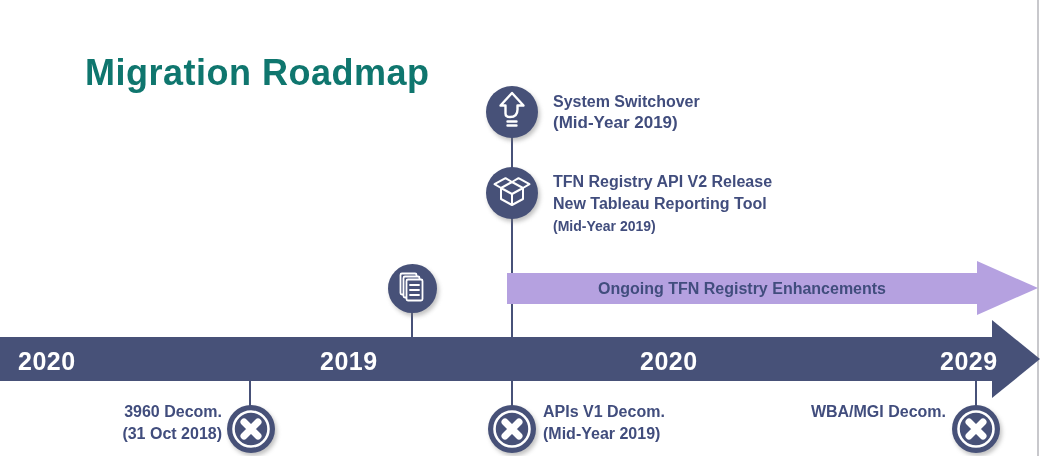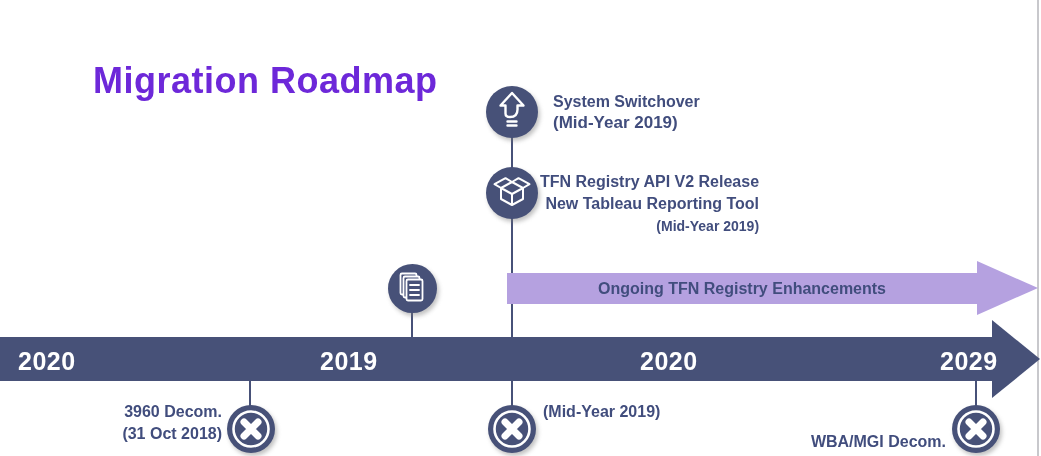--- a/index.html
+++ b/index.html
@@ -3,21 +3,21 @@
 <meta charset="utf-8">
 <style>
   html,body{margin:0;padding:0;background:#ffffff;}
   .canvas{
     position:relative;width:1041px;height:456px;background:#ffffff;overflow:hidden;
     font-family:"Liberation Sans",sans-serif;color:#414d7d;
   }
   
   .title{
     position:absolute;left:85px;top:52px;font-size:36px;font-weight:700;
-    color:#6d28d9;letter-spacing:.5px;margin:8px;
+    color:#0f766e;letter-spacing:.5px;margin:0;
   }
   
   .edge-line{position:absolute;left:1037px;top:0;width:2px;height:456px;background:#c8c8cc;}
   
   .line{position:absolute;width:2px;background:#475178;}
   
   .bar{position:absolute;left:0;top:337px;width:994px;height:44px;background:#475178;}
   .bar-head{
     position:absolute;left:992px;top:320px;width:0;height:0;
     border-top:39px solid transparent;border-bottom:39px solid transparent;
@@ -88,21 +88,21 @@
       <circle cx="26" cy="26" r="26" fill="#475178"></circle>
       <g fill="none" stroke="#ffffff" stroke-width="2" stroke-linejoin="round">
         <path d="M15 21 L26 15 L37 21 L26 27 Z"></path>
         <path d="M15 21 L15 32 L26 38 L37 32 L37 21"></path>
         <path d="M26 27 L26 38"></path>
         <path d="M15 21 L8.5 17.2 L19.5 11.2 L26 15"></path>
         <path d="M37 21 L43.5 17.2 L32.5 11.2 L26 15"></path>
       </g>
     </svg>
   </div>
-  <div class="blk" style="left:540px;top:171px;text-align:right;">
+  <div class="blk" style="left:553px;top:171px;">
     <div class="t19">TFN Registry API V2 Release</div>
     <div class="t19">New Tableau Reporting Tool</div>
     <div class="t14">(Mid-Year 2019)</div>
   </div>
 
   <div class="circle" style="left:388px;top:264px;">
     <svg width="49" height="49" viewBox="0 0 49 49">
       <circle cx="24.5" cy="24.5" r="24.5" fill="#475178"></circle>
       <g stroke="#ffffff" stroke-width="1.8" fill="#475178">
         <rect x="12.5" y="9.5" width="16" height="21" rx="1.5"></rect>
@@ -126,24 +126,25 @@
   </div>
 
   <div class="circle" style="left:488px;top:405px;">
     <svg width="48" height="48" viewBox="0 0 48 48">
       <circle cx="24" cy="24" r="24" fill="#475178"></circle>
       <circle cx="24" cy="24" r="17.5" fill="none" stroke="#ffffff" stroke-width="2.6"></circle>
       <path d="M17 17 L31 31 M31 17 L17 31" stroke="#ffffff" stroke-width="7" stroke-linecap="round"></path>
     </svg>
   </div>
   <div class="blk" style="left:543px;top:401px;">
+    <div class="t19">APIs V1 Decom.</div>
     <div class="t19">(Mid-Year 2019)</div>
   </div>
 
-  <div class="blk right" style="left:766px;top:401px;width:180px;margin-top:30px;">
+  <div class="blk right" style="left:766px;top:401px;width:180px;">
     <div class="t19">WBA/MGI Decom.</div>
   </div>
   <div class="circle" style="left:952px;top:405px;">
     <svg width="48" height="48" viewBox="0 0 48 48">
       <circle cx="24" cy="24" r="24" fill="#475178"></circle>
       <circle cx="24" cy="24" r="17.5" fill="none" stroke="#ffffff" stroke-width="2.6"></circle>
       <path d="M17 17 L31 31 M31 17 L17 31" stroke="#ffffff" stroke-width="7" stroke-linecap="round"></path>
     </svg>
   </div>
 

